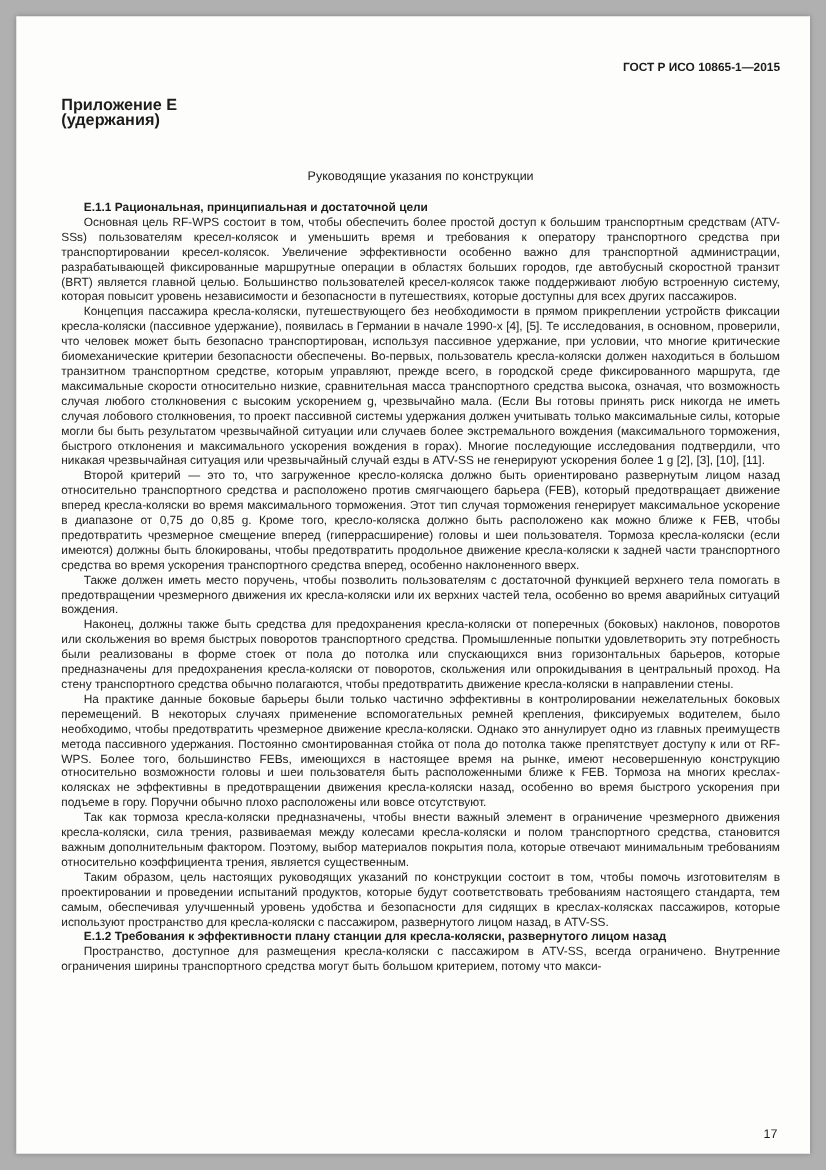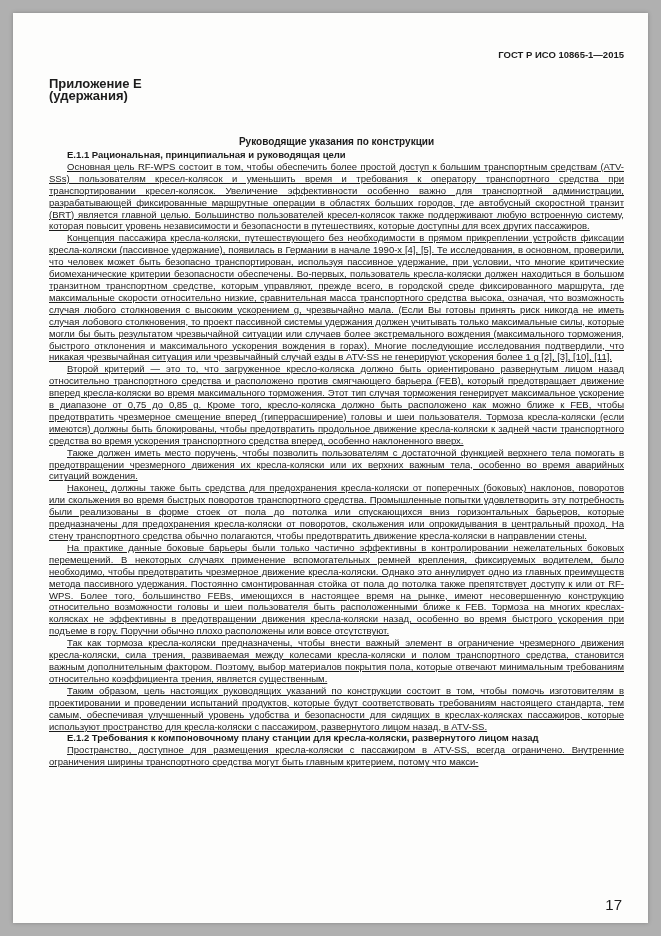--- a/index.html
+++ b/index.html
@@ -33,66 +33,65 @@
     margin-bottom: 18px;
   }
   .annex {
     text-align: left;
     font-weight: bold;
     font-size: 13px;
     line-height: 12px;
   }
   .title {
     text-align: center;
-    font-weight: bold;
+    font-weight: normal;
     font-size: 10px;
-    margin: 34px 0 2px 0;
+    margin: 34px 0 14px 0;
   }
   .body-text {
     font-size: 9.5px;
     line-height: 11.9px;
     text-align: justify;
   }
   .heading {
     font-weight: bold;
     padding-left: 18px;
     text-align: left;
   }
   .para {
     text-indent: 18px;
-    text-decoration: underline;
   }
   .pagenum {
     position: absolute;
     right: 26px;
     bottom: 10px;
-    font-size: 15px;
+    font-size: 10px;
   }
 </style>
 </head>
 <body>
 
 <div class="page">
 
   <div class="doc-header">ГОСТ Р ИСО 10865-1—2015</div>
 
   <div class="annex">Приложение Е</div>
   <div class="annex">(удержания)</div>
 
   <div class="title">Руководящие указания по конструкции</div>
 
   <div class="body-text">
-    <div class="heading">Е.1.1 Рациональная, принципиальная и руководящая цели</div>
+    <div class="heading">Е.1.1 Рациональная, принципиальная и достаточной цели</div>
     <div class="para">Основная цель RF-WPS состоит в том, чтобы обеспечить более простой доступ к большим транспортным средствам (ATV-SSs) пользователям кресел-колясок и уменьшить время и требования к оператору транспортного средства при транспортировании кресел-колясок. Увеличение эффективности особенно важно для транспортной администрации, разрабатывающей фиксированные маршрутные операции в областях больших городов, где автобусный скоростной транзит (BRT) является главной целью. Большинство пользователей кресел-колясок также поддерживают любую встроенную систему, которая повысит уровень независимости и безопасности в путешествиях, которые доступны для всех других пассажиров.</div>
     <div class="para">Концепция пассажира кресла-коляски, путешествующего без необходимости в прямом прикреплении устройств фиксации кресла-коляски (пассивное удержание), появилась в Германии в начале 1990-х [4], [5]. Те исследования, в основном, проверили, что человек может быть безопасно транспортирован, используя пассивное удержание, при условии, что многие критические биомеханические критерии безопасности обеспечены. Во-первых, пользователь кресла-коляски должен находиться в большом транзитном транспортном средстве, которым управляют, прежде всего, в городской среде фиксированного маршрута, где максимальные скорости относительно низкие, сравнительная масса транспортного средства высока, означая, что возможность случая любого столкновения с высоким ускорением g, чрезвычайно мала. (Если Вы готовы принять риск никогда не иметь случая лобового столкновения, то проект пассивной системы удержания должен учитывать только максимальные силы, которые могли бы быть результатом чрезвычайной ситуации или случаев более экстремального вождения (максимального торможения, быстрого отклонения и максимального ускорения вождения в горах). Многие последующие исследования подтвердили, что никакая чрезвычайная ситуация или чрезвычайный случай езды в ATV-SS не генерируют ускорения более 1 g [2], [3], [10], [11].</div>
     <div class="para">Второй критерий — это то, что загруженное кресло-коляска должно быть ориентировано развернутым лицом назад относительно транспортного средства и расположено против смягчающего барьера (FEB), который предотвращает движение вперед кресла-коляски во время максимального торможения. Этот тип случая торможения генерирует максимальное ускорение в диапазоне от 0,75 до 0,85 g. Кроме того, кресло-коляска должно быть расположено как можно ближе к FEB, чтобы предотвратить чрезмерное смещение вперед (гиперрасширение) головы и шеи пользователя. Тормоза кресла-коляски (если имеются) должны быть блокированы, чтобы предотвратить продольное движение кресла-коляски к задней части транспортного средства во время ускорения транспортного средства вперед, особенно наклоненного вверх.</div>
-    <div class="para">Также должен иметь место поручень, чтобы позволить пользователям с достаточной функцией верхнего тела помогать в предотвращении чрезмерного движения их кресла-коляски или их верхних важным тела, особенно во время аварийных ситуаций вождения.</div>
+    <div class="para">Также должен иметь место поручень, чтобы позволить пользователям с достаточной функцией верхнего тела помогать в предотвращении чрезмерного движения их кресла-коляски или их верхних частей тела, особенно во время аварийных ситуаций вождения.</div>
     <div class="para">Наконец, должны также быть средства для предохранения кресла-коляски от поперечных (боковых) наклонов, поворотов или скольжения во время быстрых поворотов транспортного средства. Промышленные попытки удовлетворить эту потребность были реализованы в форме стоек от пола до потолка или спускающихся вниз горизонтальных барьеров, которые предназначены для предохранения кресла-коляски от поворотов, скольжения или опрокидывания в центральный проход. На стену транспортного средства обычно полагаются, чтобы предотвратить движение кресла-коляски в направлении стены.</div>
     <div class="para">На практике данные боковые барьеры были только частично эффективны в контролировании нежелательных боковых перемещений. В некоторых случаях применение вспомогательных ремней крепления, фиксируемых водителем, было необходимо, чтобы предотвратить чрезмерное движение кресла-коляски. Однако это аннулирует одно из главных преимуществ метода пассивного удержания. Постоянно смонтированная стойка от пола до потолка также препятствует доступу к или от RF-WPS. Более того, большинство FEBs, имеющихся в настоящее время на рынке, имеют несовершенную конструкцию относительно возможности головы и шеи пользователя быть расположенными ближе к FEB. Тормоза на многих креслах-колясках не эффективны в предотвращении движения кресла-коляски назад, особенно во время быстрого ускорения при подъеме в гору. Поручни обычно плохо расположены или вовсе отсутствуют.</div>
     <div class="para">Так как тормоза кресла-коляски предназначены, чтобы внести важный элемент в ограничение чрезмерного движения кресла-коляски, сила трения, развиваемая между колесами кресла-коляски и полом транспортного средства, становится важным дополнительным фактором. Поэтому, выбор материалов покрытия пола, которые отвечают минимальным требованиям относительно коэффициента трения, является существенным.</div>
     <div class="para">Таким образом, цель настоящих руководящих указаний по конструкции состоит в том, чтобы помочь изготовителям в проектировании и проведении испытаний продуктов, которые будут соответствовать требованиям настоящего стандарта, тем самым, обеспечивая улучшенный уровень удобства и безопасности для сидящих в креслах-колясках пассажиров, которые используют пространство для кресла-коляски с пассажиром, развернутого лицом назад, в ATV-SS.</div>
-    <div class="heading">Е.1.2 Требования к компоновочному плану станции для кресла-коляски, развернутого лицом назад</div>
-    <div class="para">Пространство, доступное для размещения кресла-коляски с пассажиром в ATV-SS, всегда ограничено. Внутренние ограничения ширины транспортного средства могут быть главным критерием, потому что макси-</div>
+    <div class="heading">Е.1.2 Требования к эффективности плану станции для кресла-коляски, развернутого лицом назад</div>
+    <div class="para">Пространство, доступное для размещения кресла-коляски с пассажиром в ATV-SS, всегда ограничено. Внутренние ограничения ширины транспортного средства могут быть большом критерием, потому что макси-</div>
   </div>
 
   <div class="pagenum">17</div>
 
 </div>
 
 </body></html>

